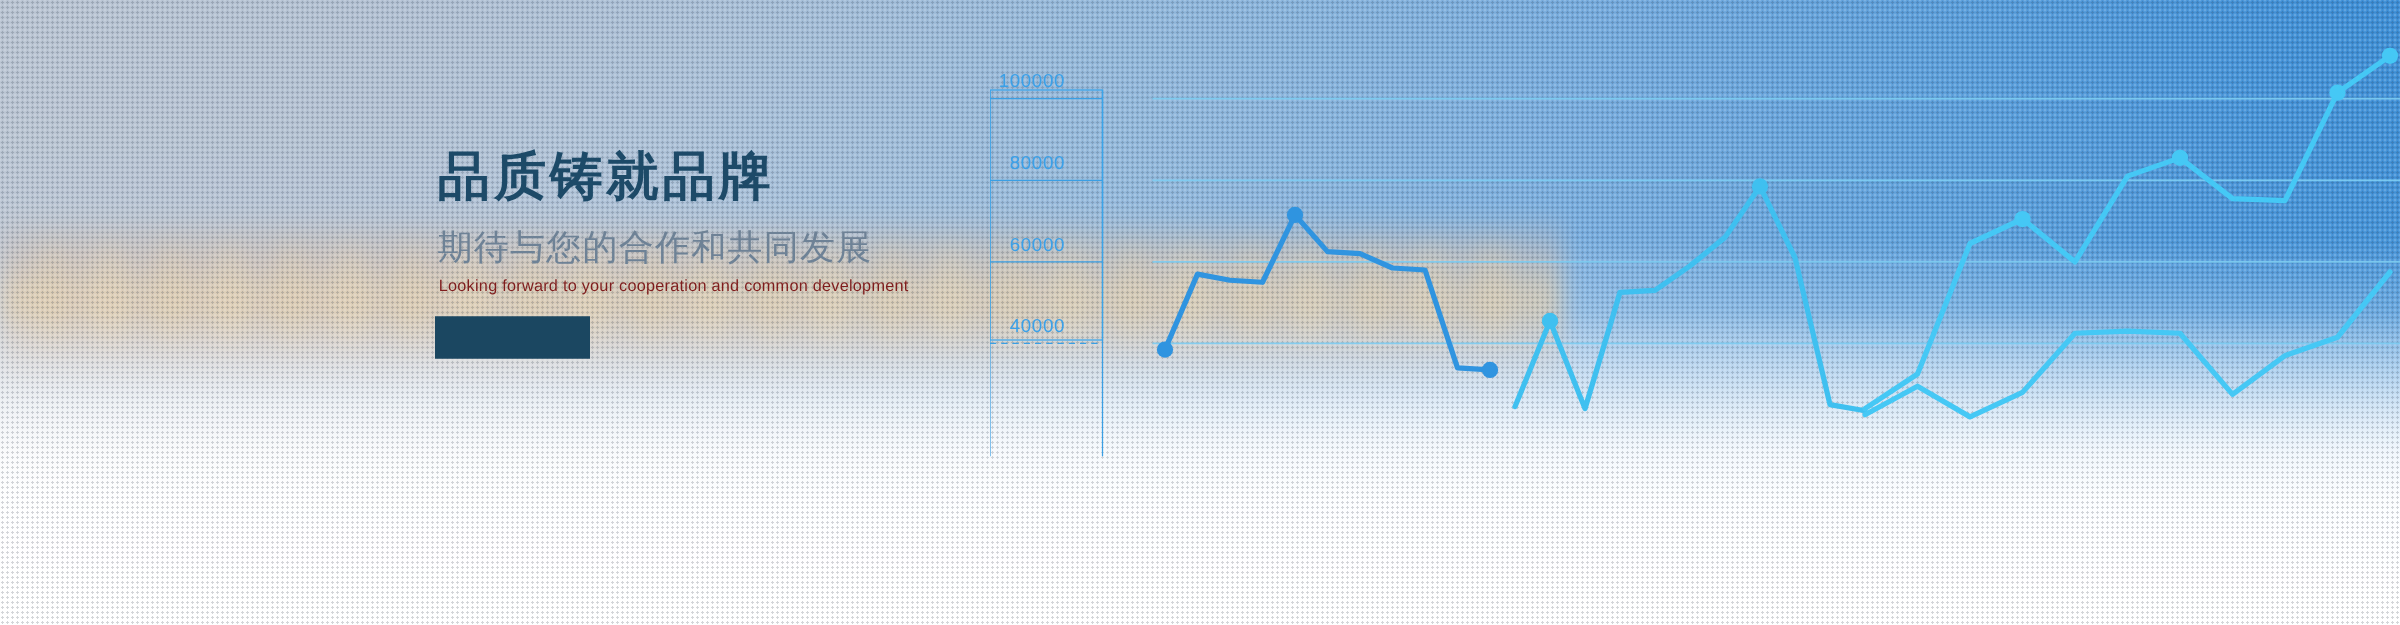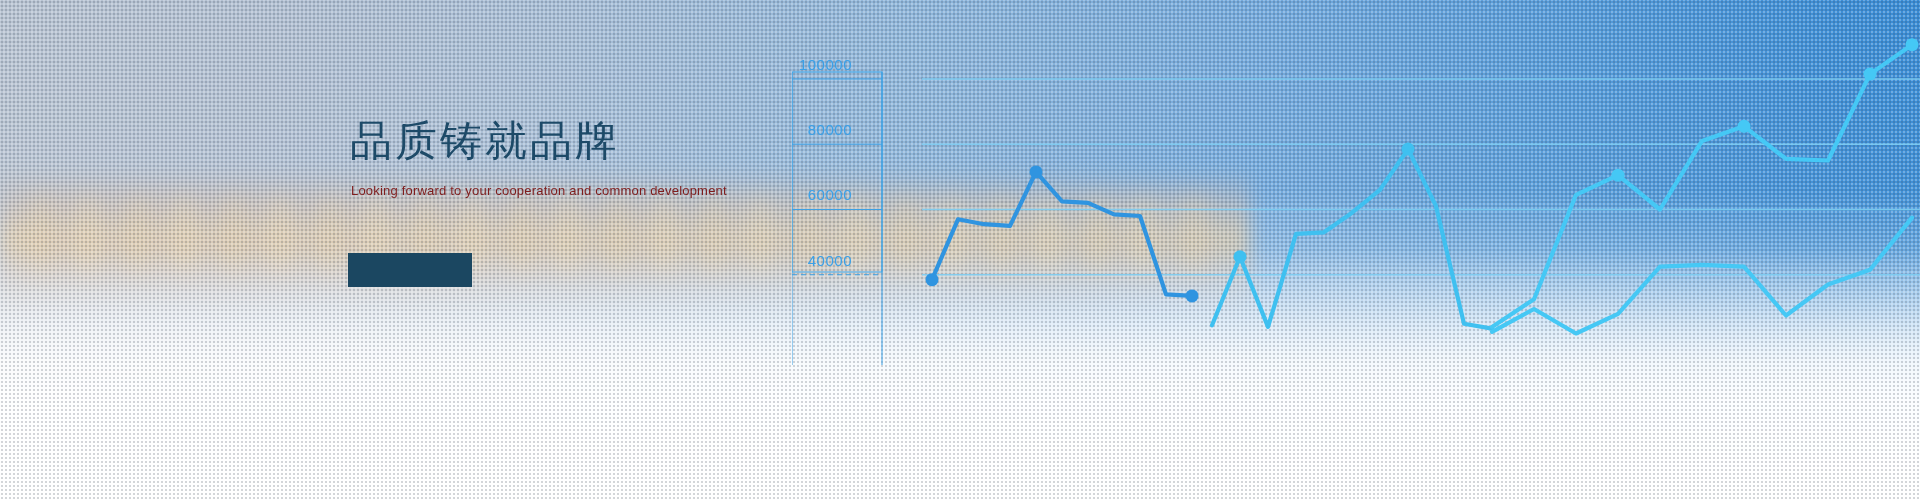--- a/index.html
+++ b/index.html
@@ -48,21 +48,21 @@
   .bg-dots{position:absolute;inset:0;
     background-image:
       radial-gradient(rgba(60,70,85,0.26) 0.9px, rgba(255,255,255,0) 1.1px),
       radial-gradient(rgba(255,255,255,0.30) 0.9px, rgba(255,255,255,0) 1.1px);
     background-size:4px 4px, 4px 4px;
     background-position:0 0, 2px 2px;
     opacity:.85;pointer-events:none;}
 
   
   .copy{position:absolute;left:345px;top:120px;width:620px;}
-  .headline{font-size:42px;line-height:1;letter-spacing:3px;color:#1d4a68;font-weight:400;margin:0 0 22px 5px;}
+  .headline{font-size:42px;line-height:1;letter-spacing:3px;color:#1d4a68;font-weight:700;margin:0 0 22px 5px;}
   .subhead{font-size:28px;line-height:1;letter-spacing:1px;color:#6e8296;font-weight:400;margin:0 0 10px 5px;}
   .subhead-en{font-size:13px;line-height:1;letter-spacing:.2px;color:#7f1d1d;font-weight:400;margin:0 0 0 6px;}
   .cta{position:absolute;left:348px;top:253px;width:124px;height:34px;background:#1b4761;border:none;cursor:pointer;}
 
   
   .chart{position:absolute;left:760px;top:0;width:1160px;height:420px;padding-left:32px;}
   .chart svg{display:block;}
   .axis-label{font-family:"Liberation Sans",sans-serif;font-size:15px;fill:#3aa0e8;letter-spacing:.5px;}
 </style>
 </head>
@@ -71,20 +71,21 @@
 <div id="banner">
 
   <div class="bg-sky"></div>
   <div class="bg-city"></div>
   <div class="bg-city2"></div>
   <div class="bg-haze"></div>
   <div class="bg-dots"></div>
 
   <div class="copy">
     <h1 class="headline">品质铸就品牌</h1>
+    <p class="subhead">期待与您的合作和共同发展</p>
     <p class="subhead-en">Looking forward to your cooperation and common development</p>
   </div>
 
   <button class="cta"></button>
 
   <div class="chart">
     <svg id="chart-svg" width="1160" height="500" viewBox="0 0 1160 500">
         <text x="60" y="69.94736842105266" text-anchor="end" class="axis-label">100000</text>
         <line x1="0" y1="78.94736842105266" x2="90" y2="78.94736842105266" stroke="#3a9fe4" stroke-width="1" stroke-dasharray="0"></line>
         <line x1="130" y1="78.94736842105266" x2="1148" y2="78.94736842105266" stroke="#7ecdf2" stroke-width="1.4" opacity="0.9"></line>

